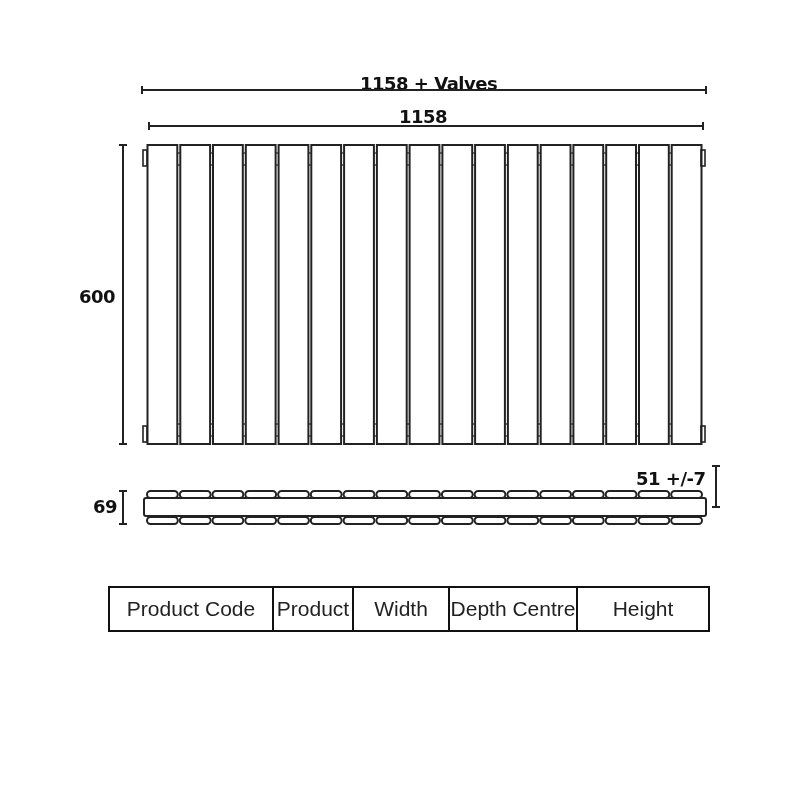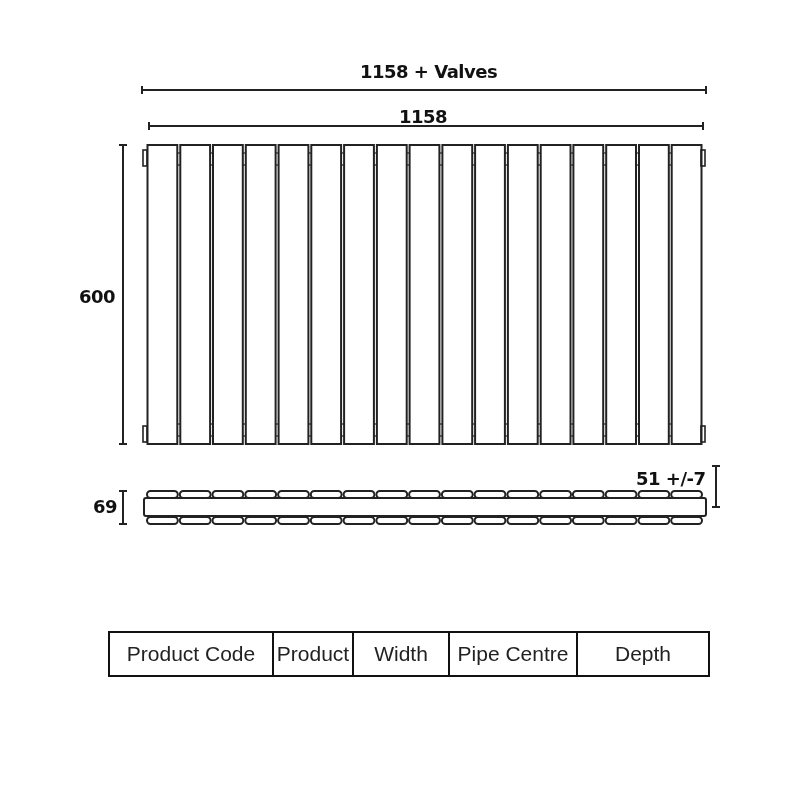--- a/index.html
+++ b/index.html
@@ -1,30 +1,30 @@
 <!DOCTYPE html>
 <html><head>
 <meta charset="utf-8">
 <style>
   html, body { margin: 0; padding: 0; background: #ffffff; }
   body { width: 800px; height: 800px; position: relative; overflow: hidden; font-family: "Liberation Sans", sans-serif; color: #111; }
   .dimlabel { position: absolute; font-family: "DejaVu Sans", sans-serif; font-weight: bold; font-size: 18px; color: #111; letter-spacing: -0.5px; }
   svg.drawing { position: absolute; left: 0; top: 0; }
-  table.spec { position: absolute; left: 108px; top: 586px; border-collapse: collapse; margin-top: 45px; }
+  table.spec { position: absolute; left: 108px; top: 586px; border-collapse: collapse; }
   table.spec td { border: 2px solid #111; text-align: center; padding: 0; height: 40px; font-family: "Liberation Sans", sans-serif; color: #222; }
   table.spec tr.head td { font-size: 21px; height: 42px; }
   table.spec tr.units td { font-size: 21px; height: 40px; transform-origin: center; }
   table.spec tr.units td span { display: inline-block; transform: scaleX(0.85); }
   table.spec tr.values td { font-size: 18px; height: 38px; }
   table.spec tr.values td span { display: inline-block; transform: scaleX(0.92); }
 </style>
 </head>
 <body>
 
-<div class="dimlabel" style="left:360px; top:61px;">1158 + Valves</div>
+<div class="dimlabel" style="left:360px; top:73px;">1158 + Valves</div>
 <div class="dimlabel" style="left:399px; top:106px;">1158</div>
 <div class="dimlabel" style="left:79px; top:286px;">600</div>
 <div class="dimlabel" style="left:93px; top:496px;">69</div>
 <div class="dimlabel" style="left:636px; top:468px;">51 +/-7</div>
 
 <svg class="drawing" width="800" height="560" viewBox="0 0 800 560" xmlns="http://www.w3.org/2000/svg">
   <g stroke="#222" fill="none" stroke-width="2">
 
     <g>
       <line x1="142" y1="90" x2="706" y2="90"></line>
@@ -188,17 +188,17 @@
     </g>
   </g>
 </svg>
 
 <table class="spec">
   <tbody>
       <tr class="head">
     <td style="width:162px">Product Code</td>
     <td style="width:78px">Product</td>
     <td style="width:94px">Width</td>
-    <td style="width:126px">Pipe Centre</td>
-    <td style="width:130px">Depth</td>
+    <td style="width:126px">Depth Centre</td>
+    <td style="width:130px">Height</td>
   </tr>
 </tbody>
   </table>
 
 </body></html>

